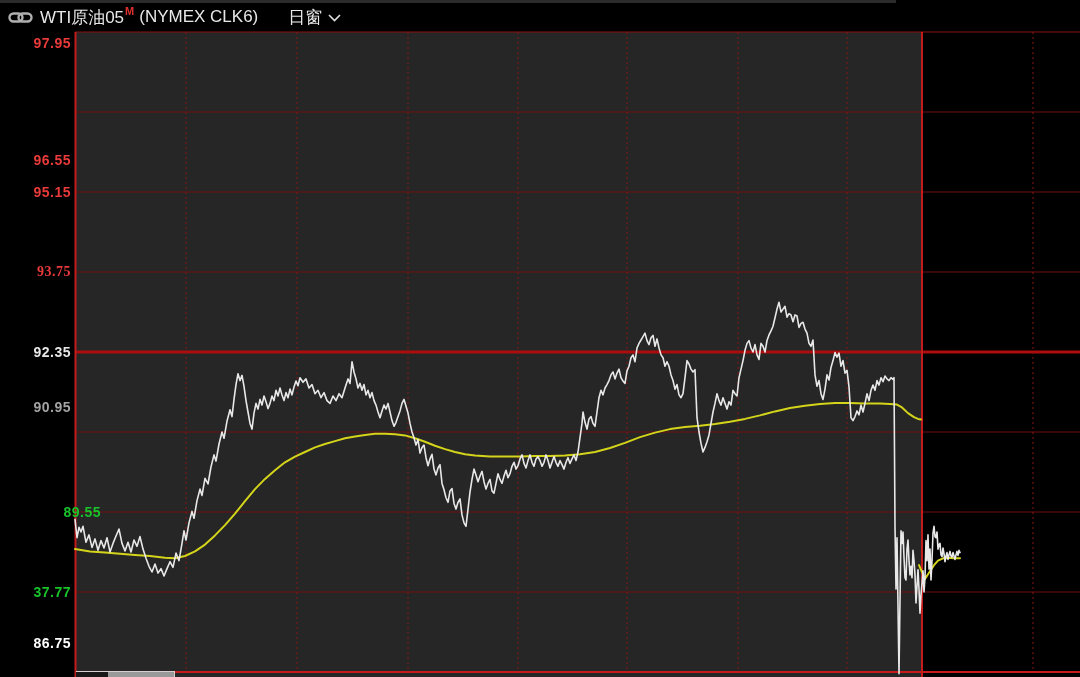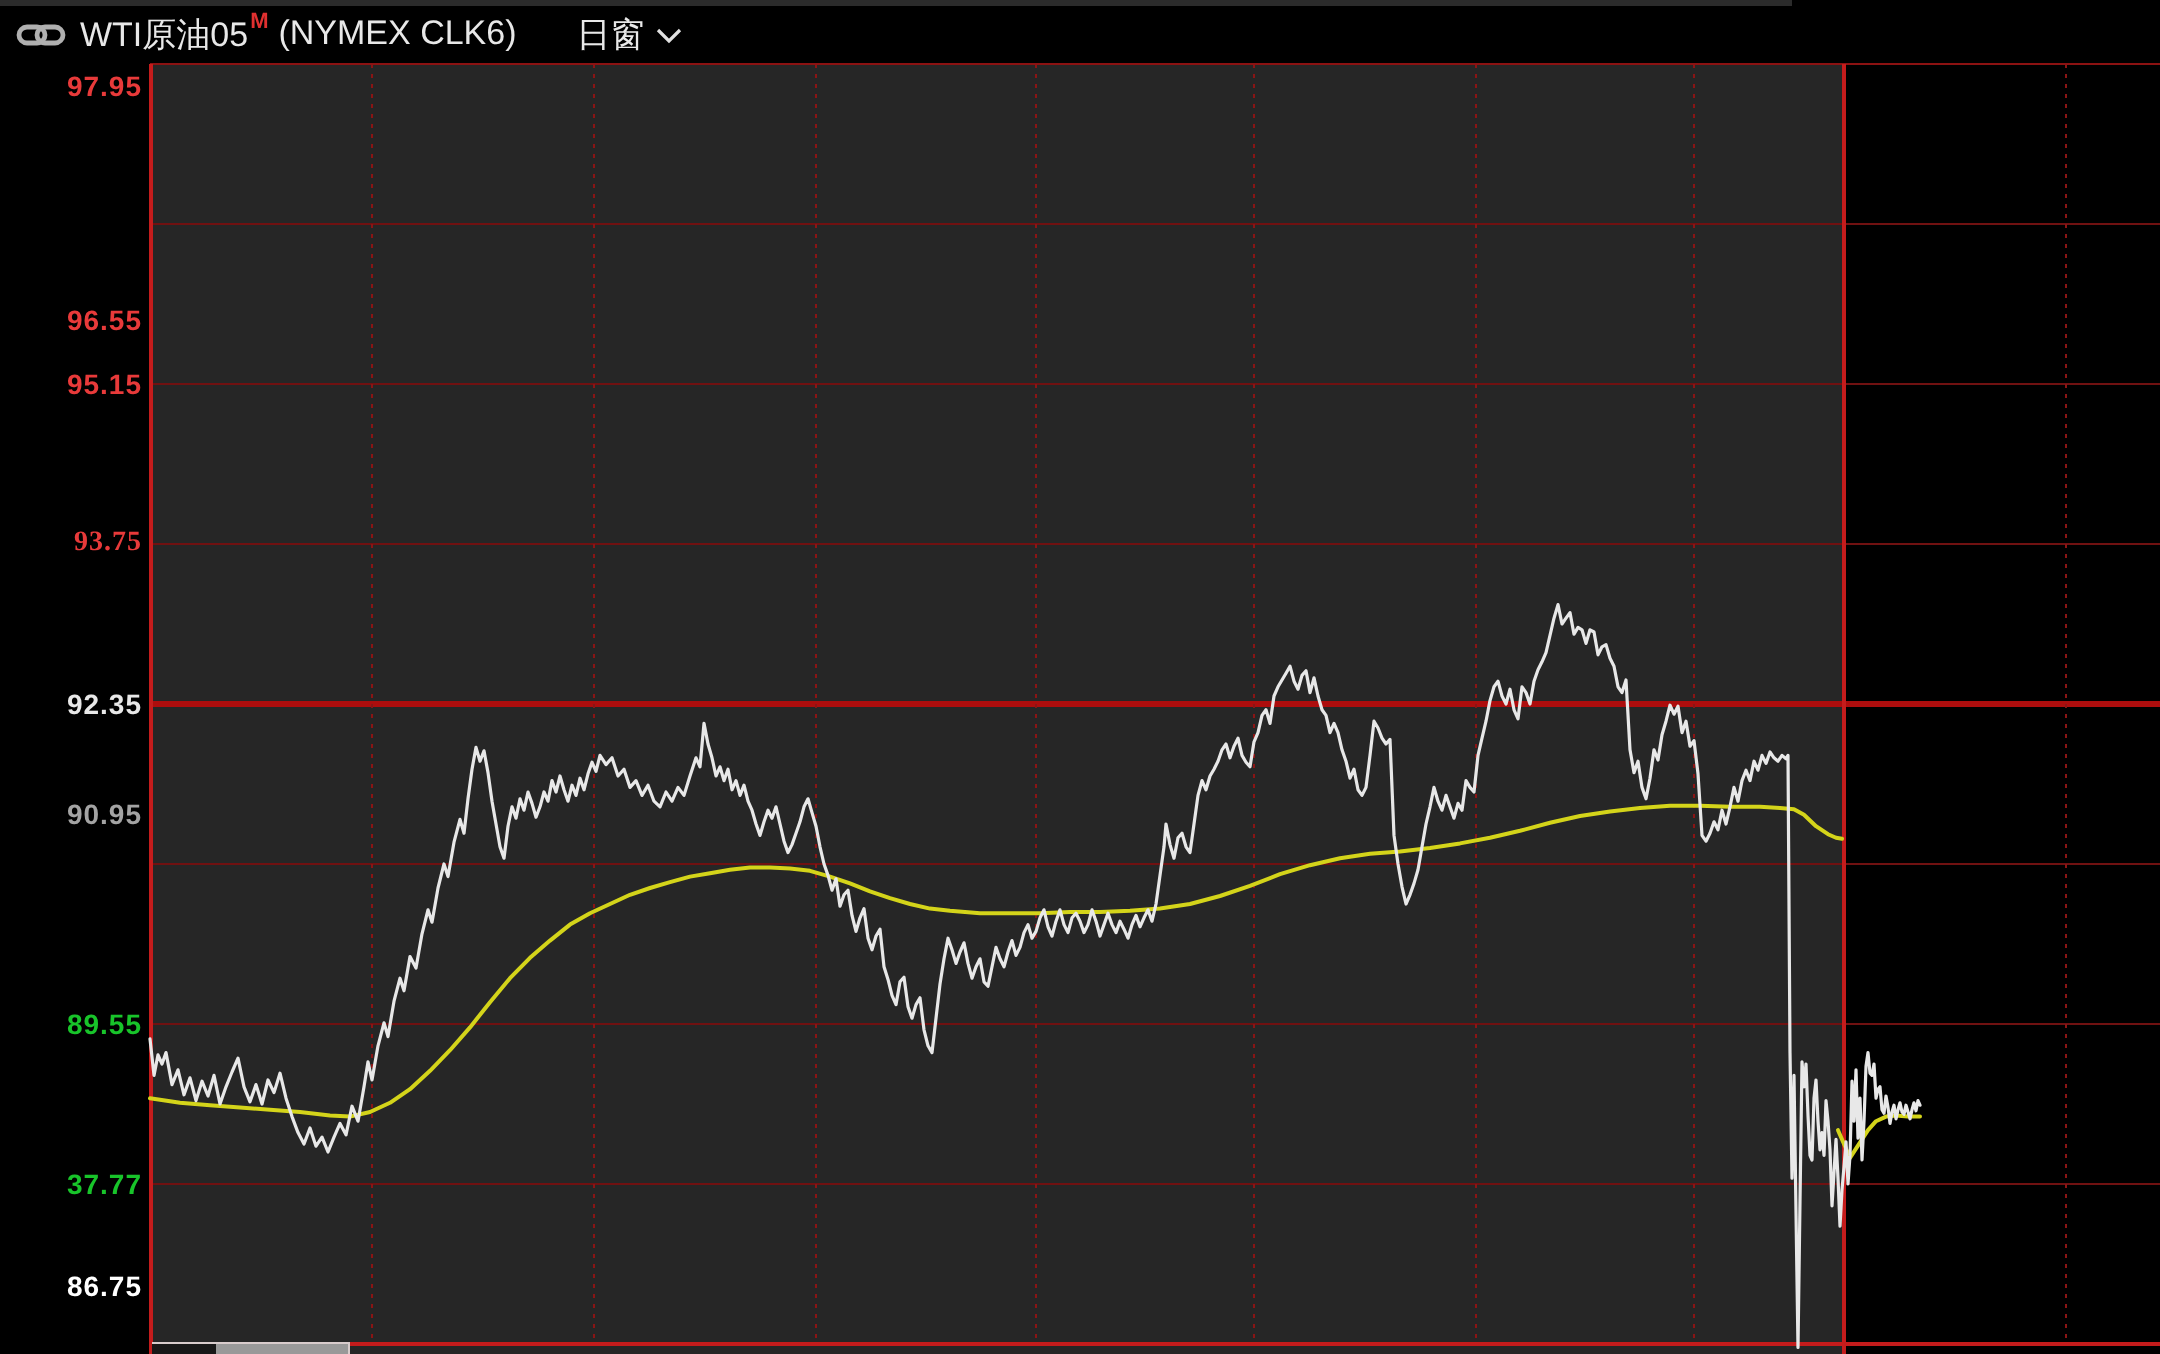--- a/index.html
+++ b/index.html
@@ -51,21 +51,21 @@
     <polyline points="75,519.4 77,537.7 79,527.4 81,532.0 83,526.3 86,542.3 89,534.9 92,547.4 95,538.9 98,550.3 101,540.6 104,548.0 107,537.7 110,552.0 113,543.4 116,536.0 119,529.1 122,543.4 125,550.9 128,542.3 131,552.0 134,540.0 137,546.3 140,536.6 143,549.1 146,558.3 149,566.3 152,572.0 155,564.0 158,573.1 161,568.6 164,576.0 167,568.6 170,561.7 173,567.4 176,553.1 179,560.6 182,543.4 184,530.9 186,540.0 189,522.9 192,511.4 194,518.3 197,500.6 200,489.1 202,495.4 205,478.3 208,484.0 211,466.9 214,454.9 216,461.1 219,444.0 222,432.0 224,438.3 227,421.1 230,409.7 232,416.6 234,399.4 236,384.6 238,373.7 240,380.6 242,375.4 244,386.3 246,400.6 248,412.0 250,423.4 252,429.1 254,413.1 256,403.4 258,409.1 260,399.4 262,405.1 264,396.0 266,401.7 268,408.6 270,403.4 272,396.0 274,400.6 276,390.3 278,396.0 280,388.0 282,394.9 284,400.6 286,392.6 288,397.7 290,389.1 292,394.9 294,386.9 296,381.1 298,385.7 300,377.7 303,382.3 306,378.9 309,388.0 312,384.6 315,393.7 318,390.3 321,397.7 324,392.6 327,400.6 330,403.4 333,396.0 336,400.6 339,393.7 342,397.7 345,388.0 348,378.9 350,383.4 352,361.7 354,372.0 356,378.9 358,388.0 360,383.4 362,390.3 364,384.6 366,394.9 368,390.3 370,397.7 372,392.6 374,400.6 376,405.1 378,412.0 380,417.7 382,410.9 384,405.1 386,409.1 388,403.4 390,412.0 392,420.6 394,426.3 396,422.3 398,416.6 400,410.9 402,403.4 404,399.4 406,406.3 408,413.1 410,423.4 412,432.0 414,437.7 416,445.1 418,439.4 420,453.1 422,447.4 424,445.1 426,457.7 428,465.7 430,458.9 432,454.3 434,469.1 436,474.9 438,468.0 440,464.6 442,483.4 444,489.7 446,497.7 448,502.3 450,490.9 452,488.6 454,503.4 456,509.1 458,502.3 460,498.9 462,514.9 464,522.9 466,526.3 468,509.1 470,492.0 472,479.4 474,469.1 476,474.9 478,481.7 480,476.0 482,471.4 484,481.7 486,489.1 488,483.4 490,479.4 492,490.9 494,493.1 496,483.4 498,473.7 500,479.4 502,483.4 504,476.0 506,470.3 508,477.7 510,473.7 512,466.3 514,462.3 516,469.1 518,465.7 520,458.9 522,454.9 524,463.4 526,468.0 528,460.6 530,454.9 532,462.3 534,466.3 536,458.9 538,456.6 540,460.6 542,466.3 544,462.3 546,454.9 548,460.6 550,468.0 552,462.3 554,456.6 556,462.3 558,466.3 560,460.6 562,464.6 564,469.1 566,462.3 568,457.7 570,463.4 572,458.9 574,454.9 576,460.6 578,452.0 580,437.7 582,423.4 583,412.0 585,422.3 587,429.1 589,418.9 591,416.6 593,423.4 595,426.3 597,412.0 599,397.7 601,390.3 603,394.9 605,388.0 607,384.6 609,380.6 611,374.9 613,372.0 615,378.9 617,373.1 619,369.1 621,377.7 623,381.1 625,383.4 627,370.9 629,366.3 631,357.7 633,354.9 635,361.7 637,348.0 639,343.4 641,340.0 643,336.6 645,333.1 647,340.6 649,344.6 651,337.7 653,335.4 655,346.3 657,338.9 659,348.0 661,354.9 663,357.7 665,366.3 667,361.7 669,366.3 671,374.9 673,380.6 675,389.1 677,384.6 679,394.9 681,397.7 683,393.7 685,377.7 687,360.6 689,364.0 691,369.1 693,372.0 695,369.7 697,417.7 699,432.0 701,443.4 703,452.0 705,447.4 707,441.7 709,434.9 711,423.4 713,412.0 715,403.4 717,393.7 719,400.6 721,405.1 723,397.7 725,403.4 727,409.1 729,401.7 731,405.1 733,390.3 735,393.7 737,396.0 739,377.7 741,369.1 743,360.6 745,350.3 747,343.4 749,340.6 751,348.0 753,352.0 755,344.6 757,354.9 759,359.4 761,343.4 763,346.3 765,352.0 767,340.6 769,334.9 771,330.9 773,326.3 775,317.7 777,309.1 779,302.3 781,312.0 783,309.1 785,306.3 787,317.1 789,313.7 791,314.9 793,321.7 795,314.9 797,316.0 799,327.4 801,323.4 803,322.3 805,329.1 807,333.1 809,343.4 811,346.3 813,340.0 815,374.9 817,386.3 819,380.6 821,393.7 823,399.4 825,389.1 827,374.9 829,380.0 831,367.4 833,360.6 835,352.6 837,357.1 839,353.1 841,366.3 843,360.6 845,373.1 847,370.3 849,386.9 851,417.7 853,420.6 855,416.6 857,410.9 859,414.9 861,405.1 863,412.0 865,403.4 867,393.7 869,400.6 871,390.3 873,385.1 875,390.3 877,380.6 879,385.1 881,377.7 883,381.7 885,376.0 887,378.9 889,380.6 891,377.7 893,379.4 894,377.7 895,526.3 896,589.1 897,537.7 898,606.3 899,673.7 900,600.6 901,530.9 902,543.4 903,532.0 904,557.7 905,577.7 906,580.0 907,549.1 908,540.0 909,560.6 910,574.9 911,566.3 912,577.7 913,550.3 914,560.6 915,574.9 916,602.9 917,586.3 918,569.7 919,589.1 920,613.1 921,594.9 922,583.4 923,570.9 924,592.0 925,577.7 926,540.6 927,560.6 928,534.9 929,569.1 930,549.1 931,580.0 932,560.6 933,533.1 934,526.3 935,536.6 936,537.7 937,532.0 938,549.1 939,544.6 940,543.4 941,554.9 942,556.6 943,548.0 944,553.7 945,561.7 946,556.0 947,552.6 948,559.4 949,554.9 950,551.4 951,556.0 952,557.1 953,552.6 954,556.0 955,559.4 956,554.9 957,551.4 958,555.4 959,550.3 960,552.6" fill="none" stroke="#e8e8e8" stroke-width="1.6" stroke-linejoin="round" stroke-linecap="round"></polyline>
   </svg>
 
 <div id="y-labels">
     <div class="ytick" style="color: rgb(232, 58, 58); top: 34px;">97.95</div>
     <div class="ytick" style="color: rgb(232, 58, 58); top: 102.999px; margin-top: 48px;">96.55</div>
     <div class="ytick" style="color: rgb(232, 58, 58); top: 183px;">95.15</div>
     <div class="ytick" style="color: rgb(232, 58, 58); top: 263px; font-family: Liberation Serif, serif;">93.75</div>
     <div class="ytick" style="color: rgb(232, 232, 232); top: 343px; text-align: right;">92.35</div>
     <div class="ytick" style="color: #a3a3a3; top: 398px;">90.95</div>
-    <div class="ytick" style="color: rgb(24, 196, 42); top: 503px;">89.55</div>
+    <div class="ytick" style="color: rgb(24, 196, 42); top: 503px; padding-left: 30px;">89.55</div>
     <div class="ytick" style="color: rgb(24, 196, 42); top: 583.001px;">37.77</div>
     <div class="ytick" style="color: #ffffff; top: 634px;">86.75</div>
   </div>
 
 <div class="header">
   <span class="link-icon">
     <svg width="25" height="13" viewBox="0 0 25 13">
       <rect x="1.5" y="2.5" width="13" height="8" rx="4" fill="none" stroke="#b0b0b0" stroke-width="2.4"></rect>
       <rect x="10.5" y="2.5" width="13" height="8" rx="4" fill="none" stroke="#b0b0b0" stroke-width="2.4"></rect>
     </svg>

